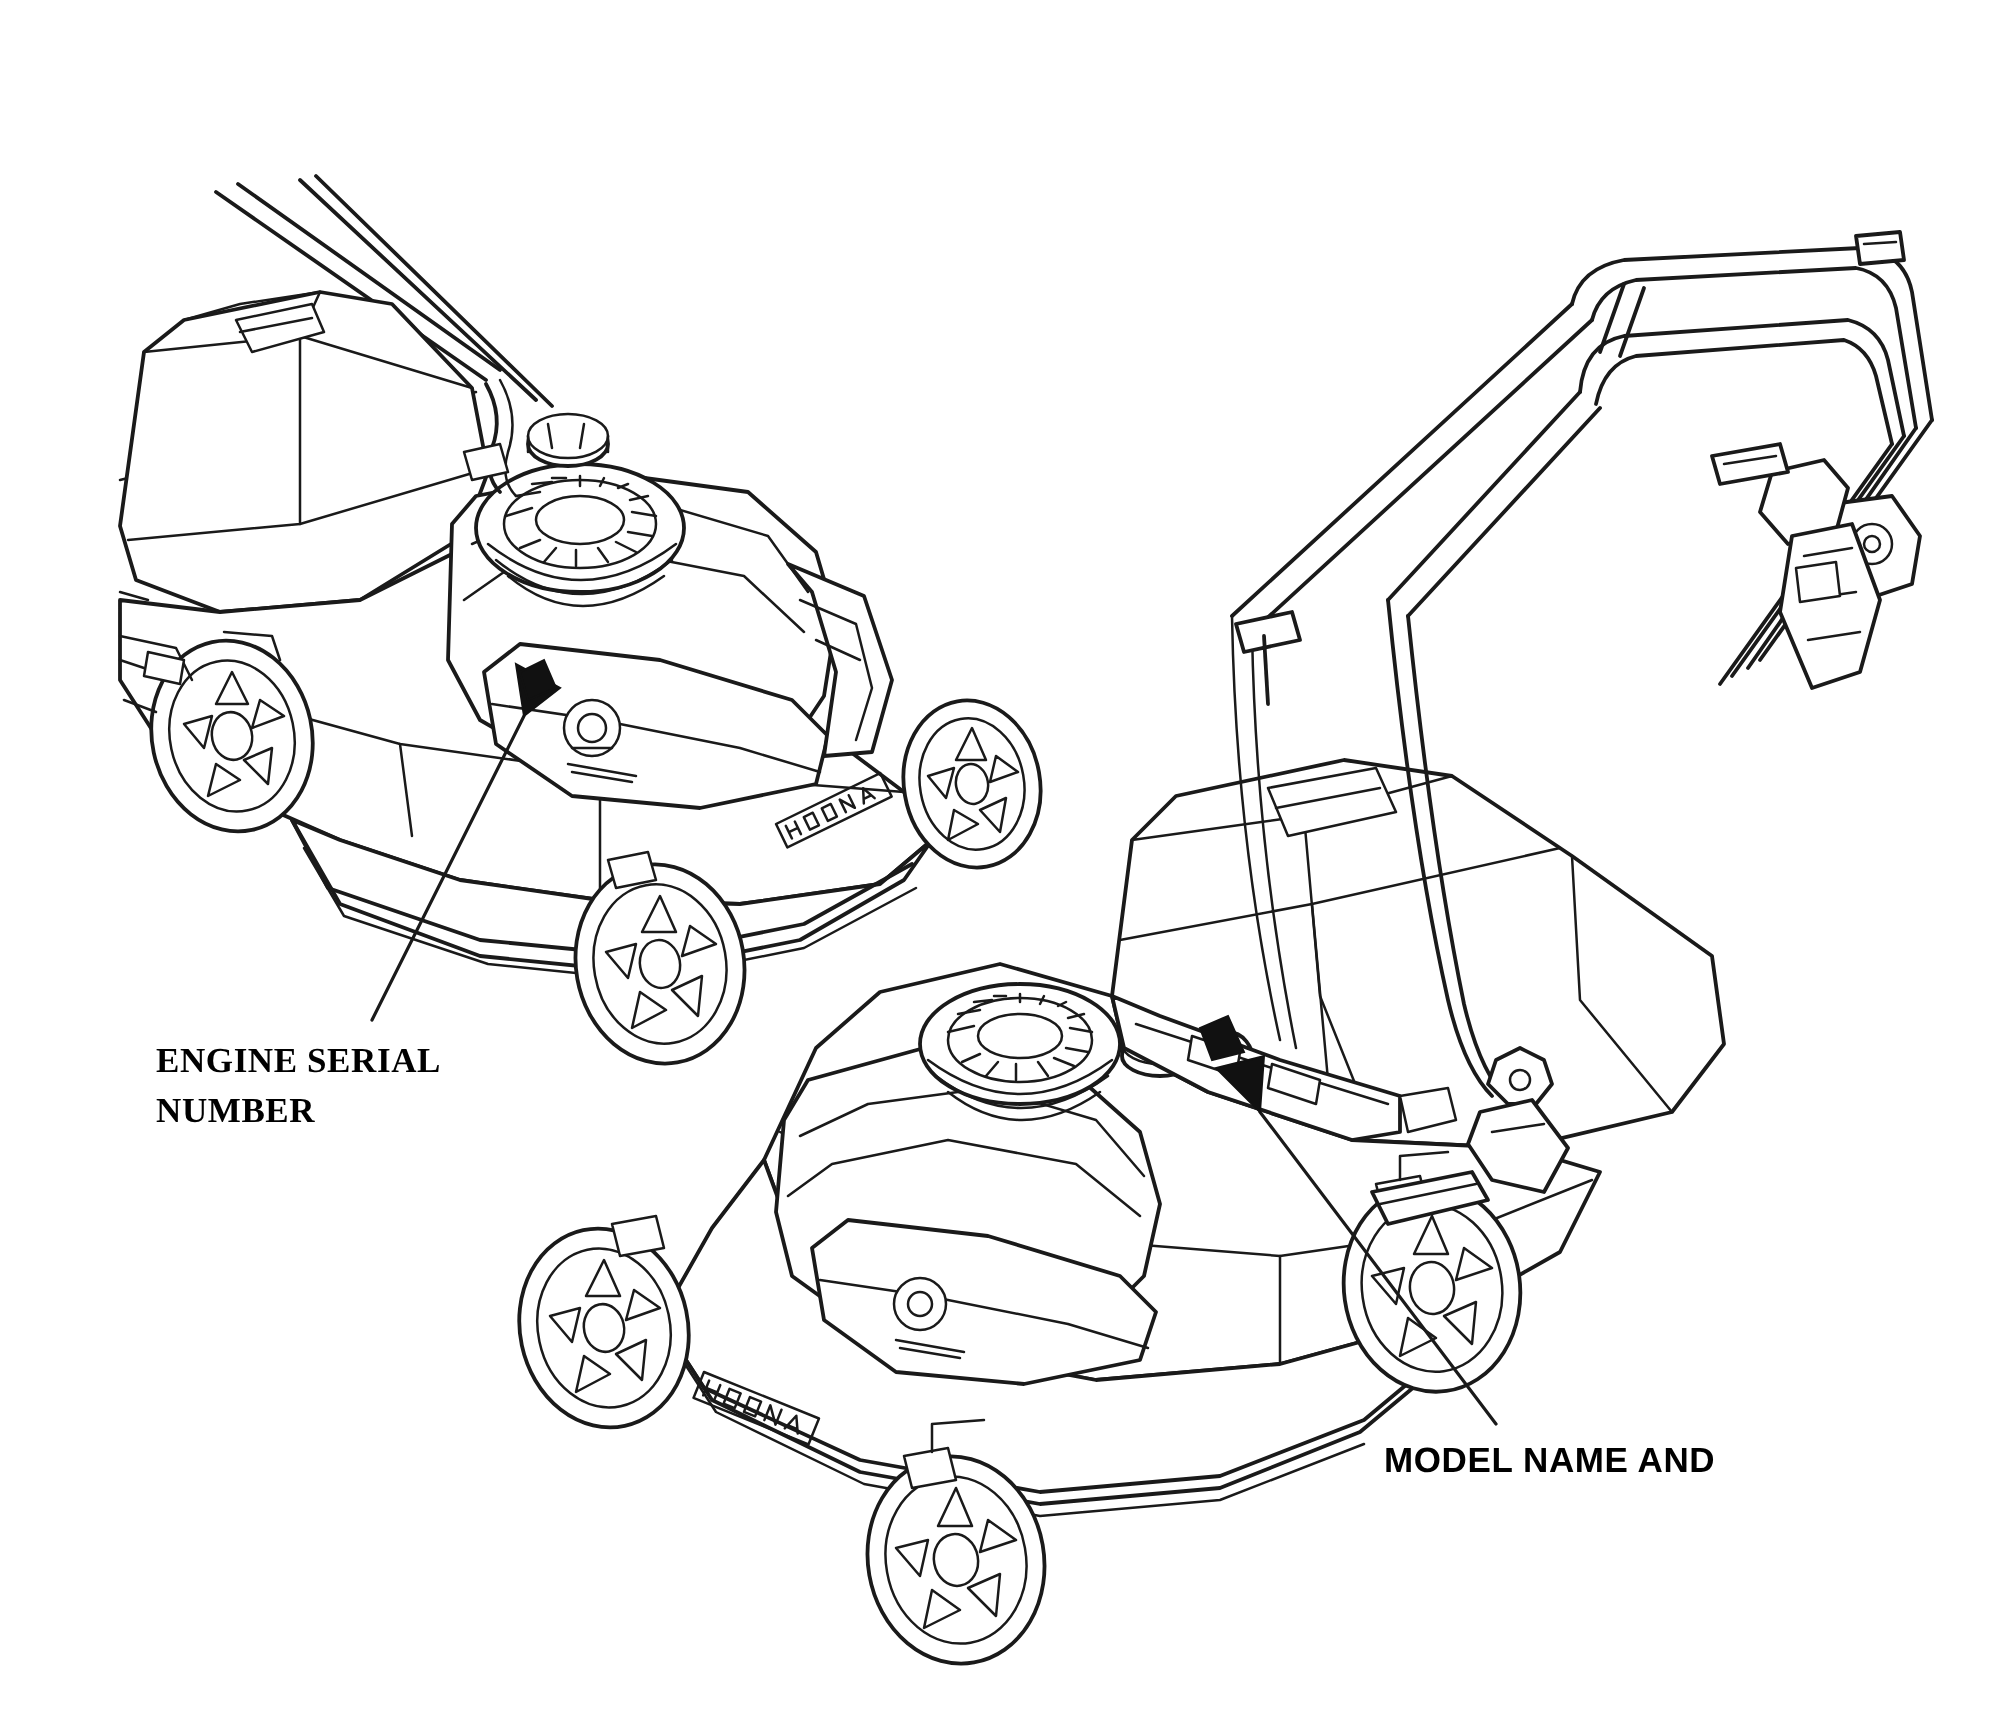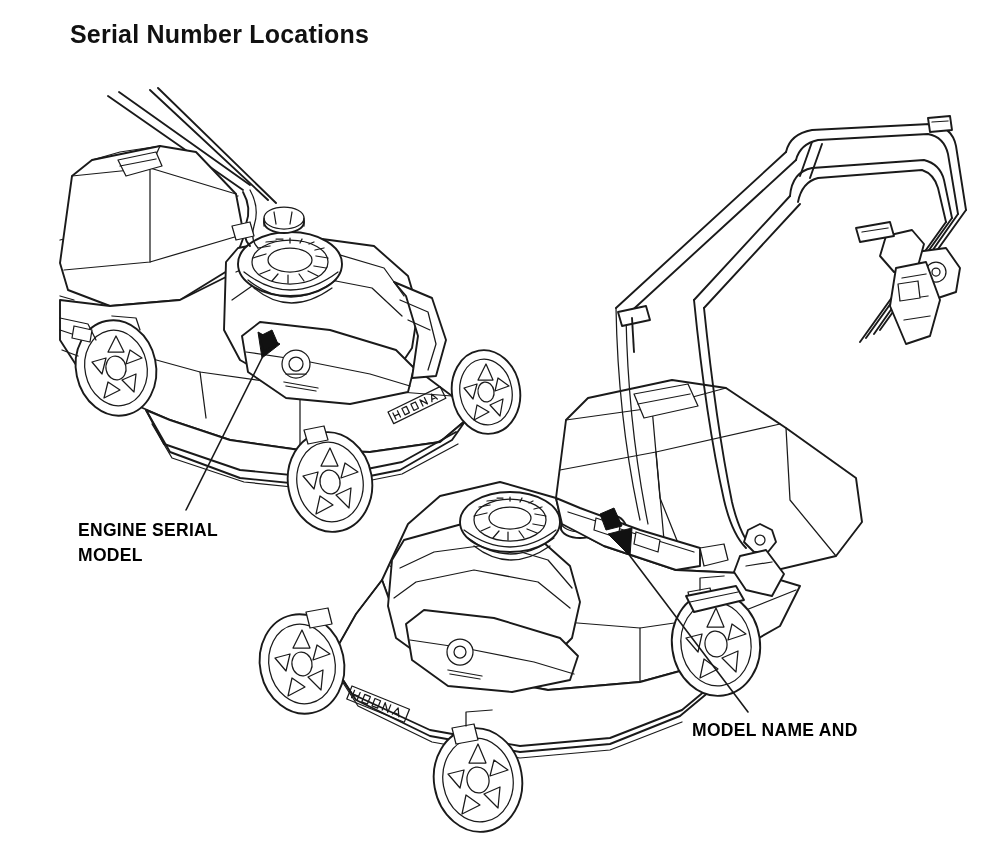--- a/index.html
+++ b/index.html
@@ -39,20 +39,21 @@
     font-weight: bold;
     letter-spacing: 0.3px;
     line-height: 1.42;
     color: #000000;
     white-space: nowrap;
   }
   #callout-engine {
     left: 78px;
     top: 518px;
     text-align: left;
+    font-family: Liberation Serif, serif;
   }
   #callout-frame {
     left: 692px;
     top: 718px;
     text-align: right;
   }
   #callout-frame .callout-line {
     display: block;
   }
   #figure-svg {
@@ -61,21 +62,20 @@
     top: 0;
     width: 1000px;
     height: 857px;
   }
 </style>
 </head>
 <body>
 
 <div id="page">
 
-  <div id="page-title">Serial Number Locations</div>
 
   <svg id="figure-svg" viewBox="0 0 1000 857" xmlns="http://www.w3.org/2000/svg">
     <defs>
       <style>
         .ln { fill:none; stroke:#1a1a1a; stroke-width:1.9; stroke-linecap:round; stroke-linejoin:round; }
         .ln-t { fill:none; stroke:#1a1a1a; stroke-width:1.25; stroke-linecap:round; stroke-linejoin:round; }
         .ln-h { fill:none; stroke:#1a1a1a; stroke-width:2.6; stroke-linecap:round; stroke-linejoin:round; }
         .fillw { fill:#ffffff; stroke:#1a1a1a; stroke-width:1.9; stroke-linejoin:round; }
         .fillw-t { fill:#ffffff; stroke:#1a1a1a; stroke-width:1.25; stroke-linejoin:round; }
         .blk { fill:#111111; stroke:#111111; stroke-width:1; }
@@ -489,20 +489,20 @@
 
     <g>
       <path class="lead" d="M748 712 L630 556"></path>
       <path class="blk" d="M630 556 L608 534 L632 528 Z"></path>
       <path class="blk" d="M606 530 L600 514 L614 508 L622 526 Z"></path>
     </g>
   </svg>
 
   <div class="callout" id="callout-engine">
     <span class="callout-line">ENGINE SERIAL</span><br>
-    <span class="callout-line">MODEL</span>
+    <span class="callout-line">NUMBER</span>
   </div>
 
   <div class="callout" id="callout-frame">
     <span class="callout-line">MODEL NAME AND</span>
   </div>
 
 </div>
 
 </body></html>

